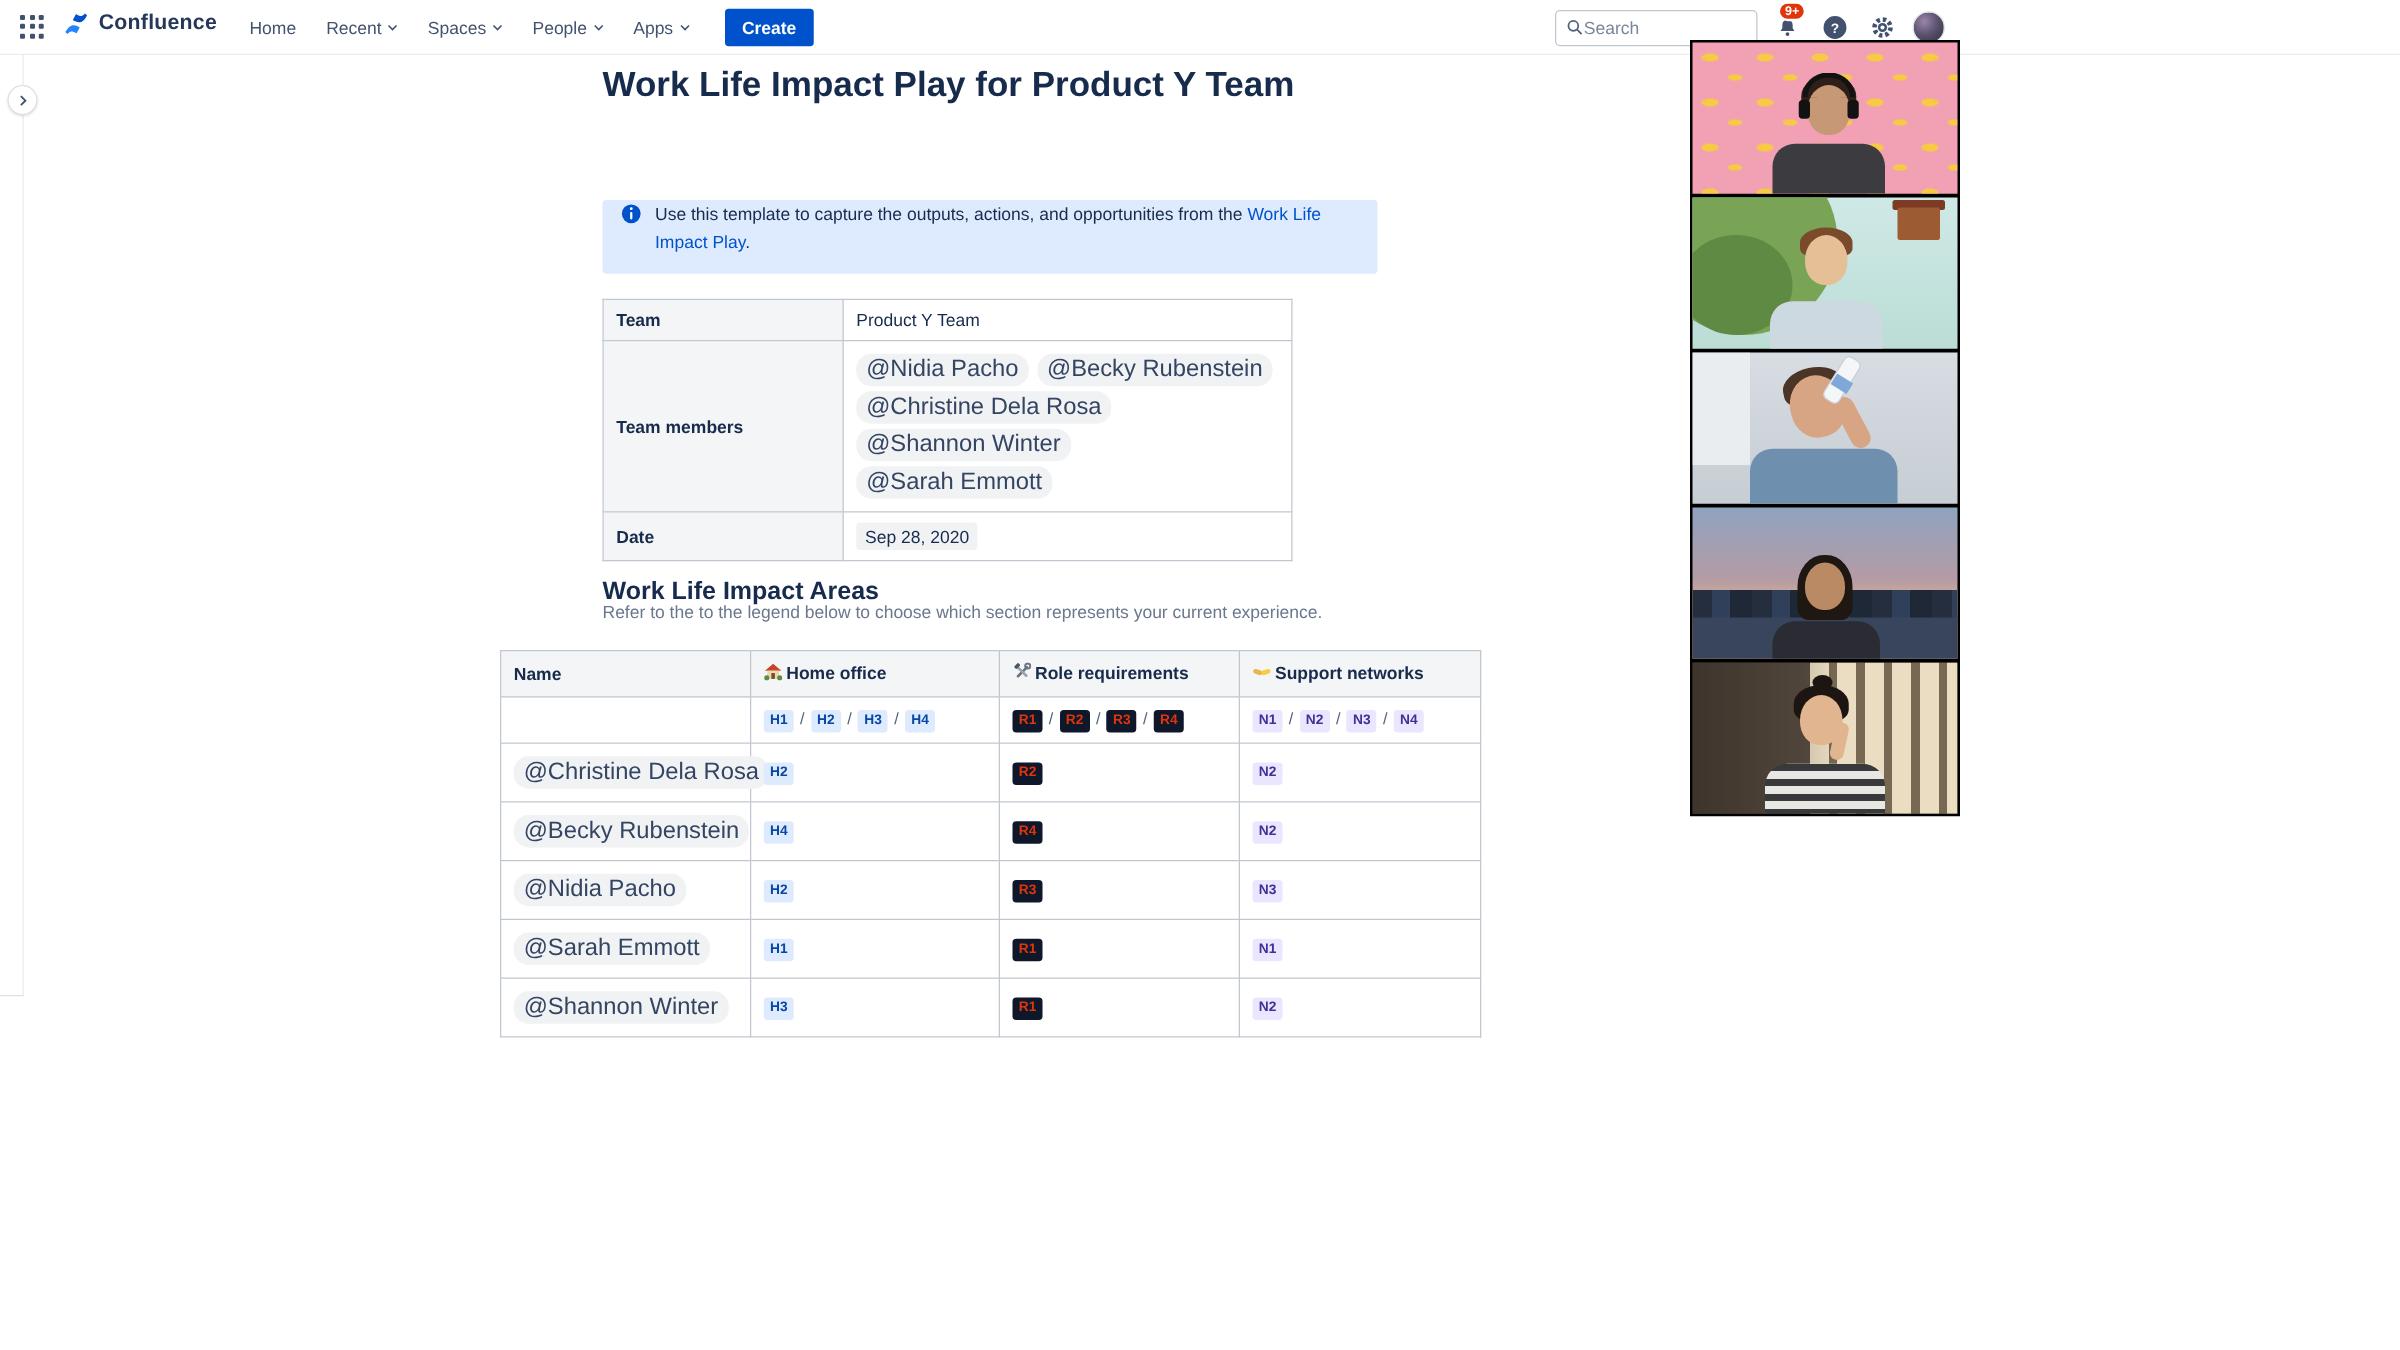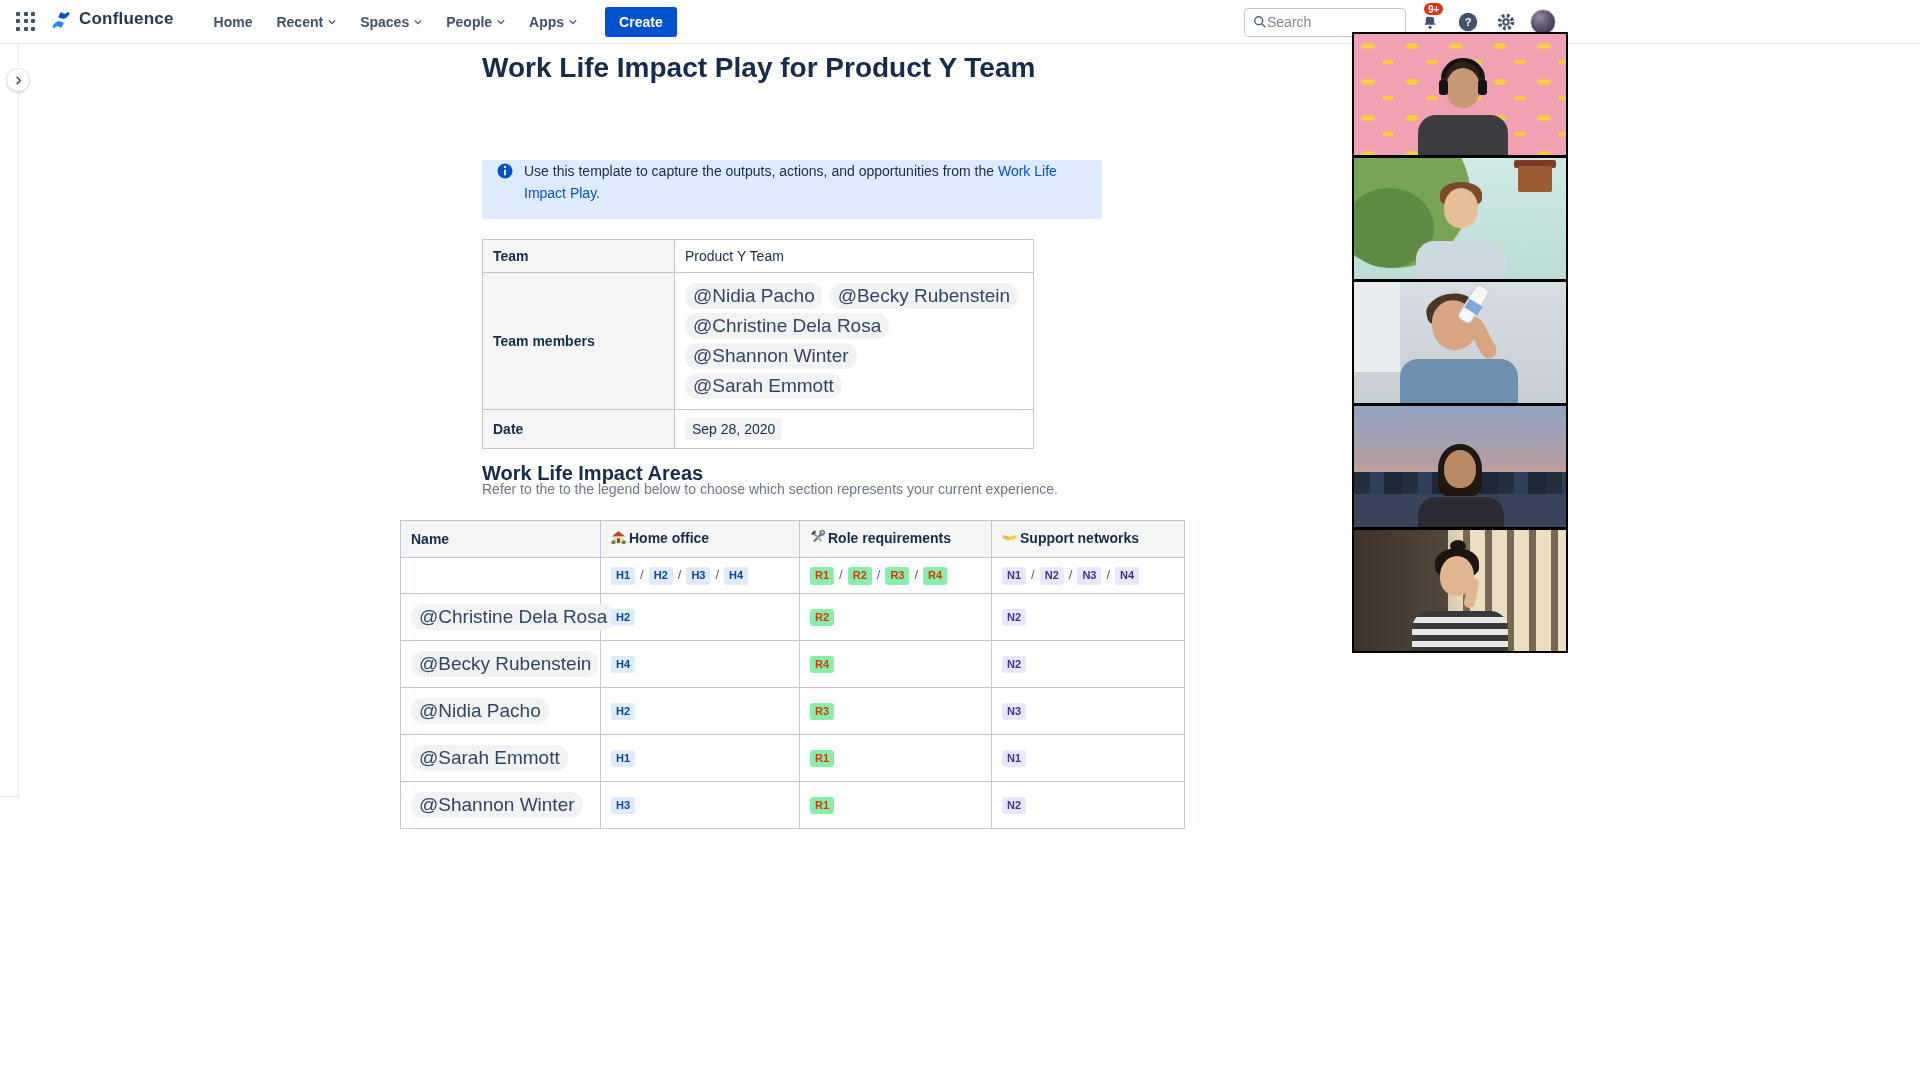--- a/index.html
+++ b/index.html
@@ -8,21 +8,21 @@
 
   
   .topnav { position:absolute; left:0; top:0; width:1920px; height:44px; background:#fff;
             border-bottom:1px solid #EBECF0; display:flex; align-items:center; z-index:10; }
   .appgrid { width:28px; height:28px; margin-left:12px; display:grid;
              grid-template-columns:repeat(3,5px); grid-template-rows:repeat(3,5px);
              gap:2.5px; place-content:center; cursor:pointer; }
   .appgrid i { width:4px; height:4px; background:#42526E; border-radius:1px; }
   .brand { display:flex; align-items:flex-start; gap:7px; margin-left:10px; cursor:pointer; }
   .brand-name { font-size:17px; font-weight:700; color:#253858; letter-spacing:.2px; }
-  .navitems { display:flex; align-items:flex-start; margin-left:32px; gap:8px;font-weight:bold; }
+  .navitems { display:flex; align-items:flex-start; margin-left:18px; gap:8px; }
   .navitem { display:flex; align-items:center; gap:5px; padding:6px 8px; font-size:14px;
              color:#42526E; border-radius:3px; cursor:pointer; }
   .chev { width:8px; height:8px; }
   .create-btn { margin-left:20px; background:#0052CC; color:#fff; font-size:14px; font-weight:600;
                 border:none; border-radius:3px; padding:7px 14px; cursor:pointer;text-align:right; }
   .nav-right { position:absolute; right:364px; top:0; height:44px; display:flex;
                align-items:center; gap:10px; }
   .search-box { display:flex; align-items:center; width:162px; height:29px;
                 border:1px solid #C1C7D0; border-radius:4px; padding:0 8px; background:#fff; }
   .search-box input { border:none; outline:none; font-size:14px; width:120px; color:#172B4D;
@@ -70,21 +70,21 @@
 
   .impact-table { position:absolute; left:400px; top:520px; width:784px; table-layout:fixed; }
   .impact-table th { background:#F4F5F7; font-weight:700; padding:9px 10px; }
   .impact-table td { padding:8px 10px; height:36px; }
   .impact-table col.c1 { width:200px; } .impact-table col.c2 { width:199px; }
   .impact-table col.c3 { width:192px; } .impact-table col.c4 { width:193px; }
   .hdr-ic { display:inline-block; vertical-align:-2px; margin-right:3px; }
 
   .lz { display:inline-block; padding:2px 5px; border-radius:3px; font-size:11px; font-weight:700; line-height:1.25; }
   .lz-blue   { background:#DEEBFF; color:#0747A6; }
-  .lz-red    { background:#86efac; color:#DE350B; }
+  .lz-red    { background:#0f172a; color:#DE350B; }
   .lz-purple { background:#EAE6FF; color:#403294; }
   .sep { color:#505F79; margin:0 5px; font-size:13px; }
 
   
   .video-strip { position:absolute; left:1352px; top:32px; width:216px; background:#000;
                  padding:2px; display:flex; flex-direction:column; gap:3px; z-index:50; }
   .vtile { position:relative; width:212px; height:121px; overflow:hidden; background:#888; }
   .vhead { position:absolute; border-radius:50% 50% 46% 46%; }
   .vbody { position:absolute; border-radius:18px 18px 0 0; bottom:0; }
 

